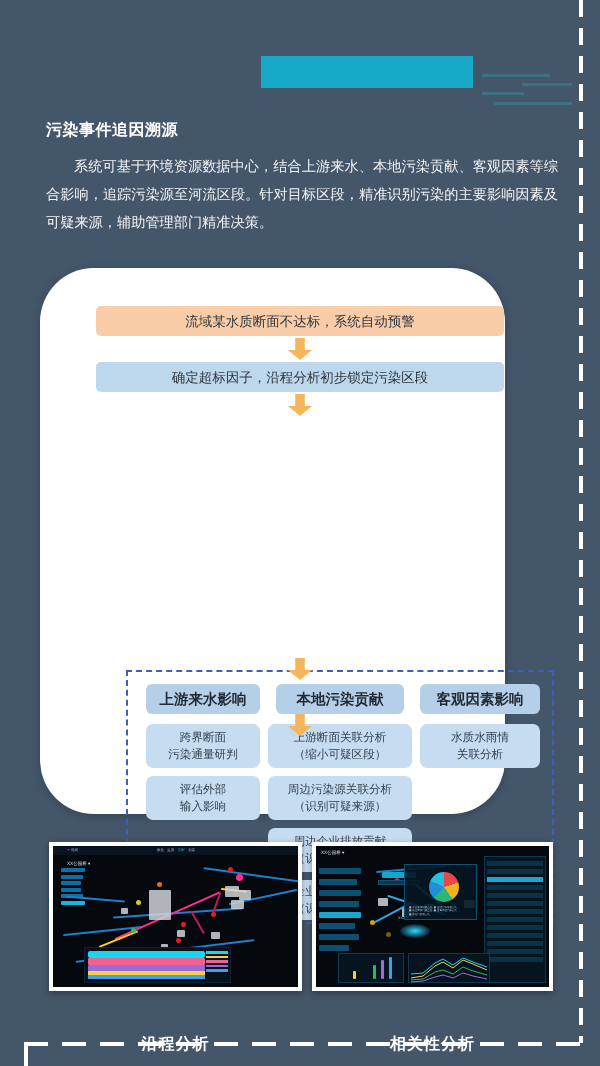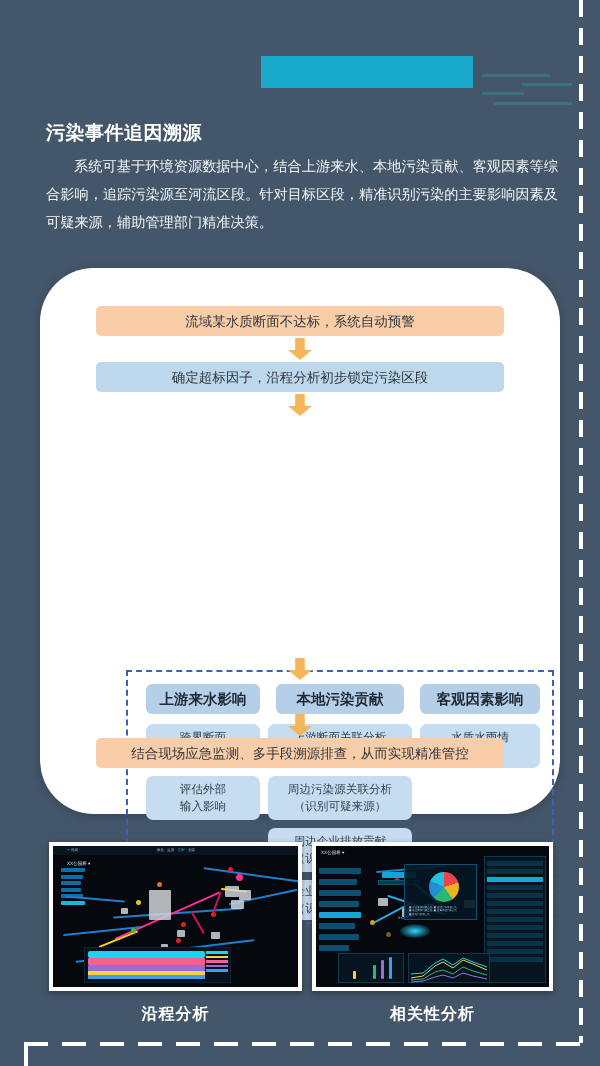--- a/index.html
+++ b/index.html
@@ -44,31 +44,31 @@
   }
   .deco { position: absolute; background: #3c7184; height: 3px; }
   .d1 { left: 232px; top: 40px; width: 68px; }
   .d2 { left: 272px; top: 49px; width: 50px; }
   .d3 { left: 232px; top: 58px; width: 42px; }
   .d4 { left: 244px; top: 68px; width: 78px; }
 
   
   .sec-head {
     position: absolute; left: 46px; top: 120px;
-    font-size: 19px; font-weight: bold; color: #ffffff; letter-spacing: 0.5px;
+    font-size: 16px; font-weight: bold; color: #ffffff; letter-spacing: 0.5px;
   }
   .sec-body {
     position: absolute; left: 46px; top: 152px; width: 512px;
     font-size: 14.2px; line-height: 28px; color: #f2f4f6;
     text-align: justify; text-indent: 28px;
   }
 
   
   .card {
-    position: absolute; left: 40px; top: 268px; width: 520px; height: 546px;
+    position: absolute; left: 40px; top: 268px; width: 465px; height: 546px;
     background: #ffffff; border-radius: 54px;
     box-shadow: 0 2px 10px rgba(0,0,0,0.2);
   }
 
   
   .fbox {
     position: absolute; border-radius: 5px;
     display: flex; align-items: center; justify-content: center;
     font-size: 13.5px; color: #2f3640; text-align: center; line-height: 1.35;
   }
@@ -102,21 +102,21 @@
   .thumb {
     position: absolute; background: #ffffff; padding: 4px;
     box-shadow: 0 2px 6px rgba(0,0,0,0.35);
   }
   .thumb-inner {
     position: relative; width: 100%; height: 100%;
     background: #05080d; overflow: hidden;
   }
   .caption {
     position: absolute; font-size: 16px; font-weight: bold; color: #ffffff;
-    text-align: center; letter-spacing: 1px;
+    text-align: center; letter-spacing: 1px; margin-top: 30px;
   }
 
   
   .t1-top { position: absolute; left:0; top:0; width:100%; height:9px; background:#0a1420; }
   .t1-river { position: absolute; background: #1e7fd0; height: 1.5px; border-radius: 1px; }
   .t1-legend { position: absolute; left: 8px; top: 22px; width: 26px; height: 42px; }
   .t1-legend i { display:block; height:4px; margin-bottom:2.5px; background:#0d6ea8; border-radius:1px; }
   .t1-track {
     position:absolute; height:2px; background:#ff2f8e; border-radius:2px;
     transform-origin: left center;
@@ -188,21 +188,20 @@
       <div class="sbox" style="left:140px; top:208px; width:144px; height:40px; white-space:pre-line;">企业排放规律研判
 （识别异常企业）</div>
 
       <div class="col-head" style="left:292px; top:12px; width:120px;">客观因素影响</div>
       <div class="sbox" style="left:292px; top:52px; width:120px; height:44px; white-space:pre-line;">水质水雨情
 关联分析</div>
     </div>
 
     <div class="arrow" style="left:248px; top:390px;"></div>
     <div class="arrow" style="left:248px; top:446px;"></div>
-    <div class="fbox orange" style="left:56px; top:470px; width:408px; height:30px;">结合现场应急监测、多手段溯源排查，从而实现精准管控</div>
   </div>
 
   <div class="thumb" style="left:49px; top:842px; width:253px; height:149px;">
     <div class="thumb-inner">
       <div class="t1-top"></div>
       <div style="position:absolute;left:14px;top:2px;font-size:3.5px;color:#69c6e8;">&lt; 返回</div>
       <div style="position:absolute;left:104px;top:2px;font-size:3.5px;color:#8fb6cc;">概览&nbsp;&nbsp;&nbsp;监测&nbsp;&nbsp;&nbsp;<span style="color:#34c6ee">沿程</span>&nbsp;&nbsp;&nbsp;溯源</div>
       <div style="position:absolute;left:14px;top:15px;font-size:4.5px;color:#cfe9f7;">XX公园桥 ▾</div>
       <div class="t1-legend">
         <i style="width:24px"></i>

